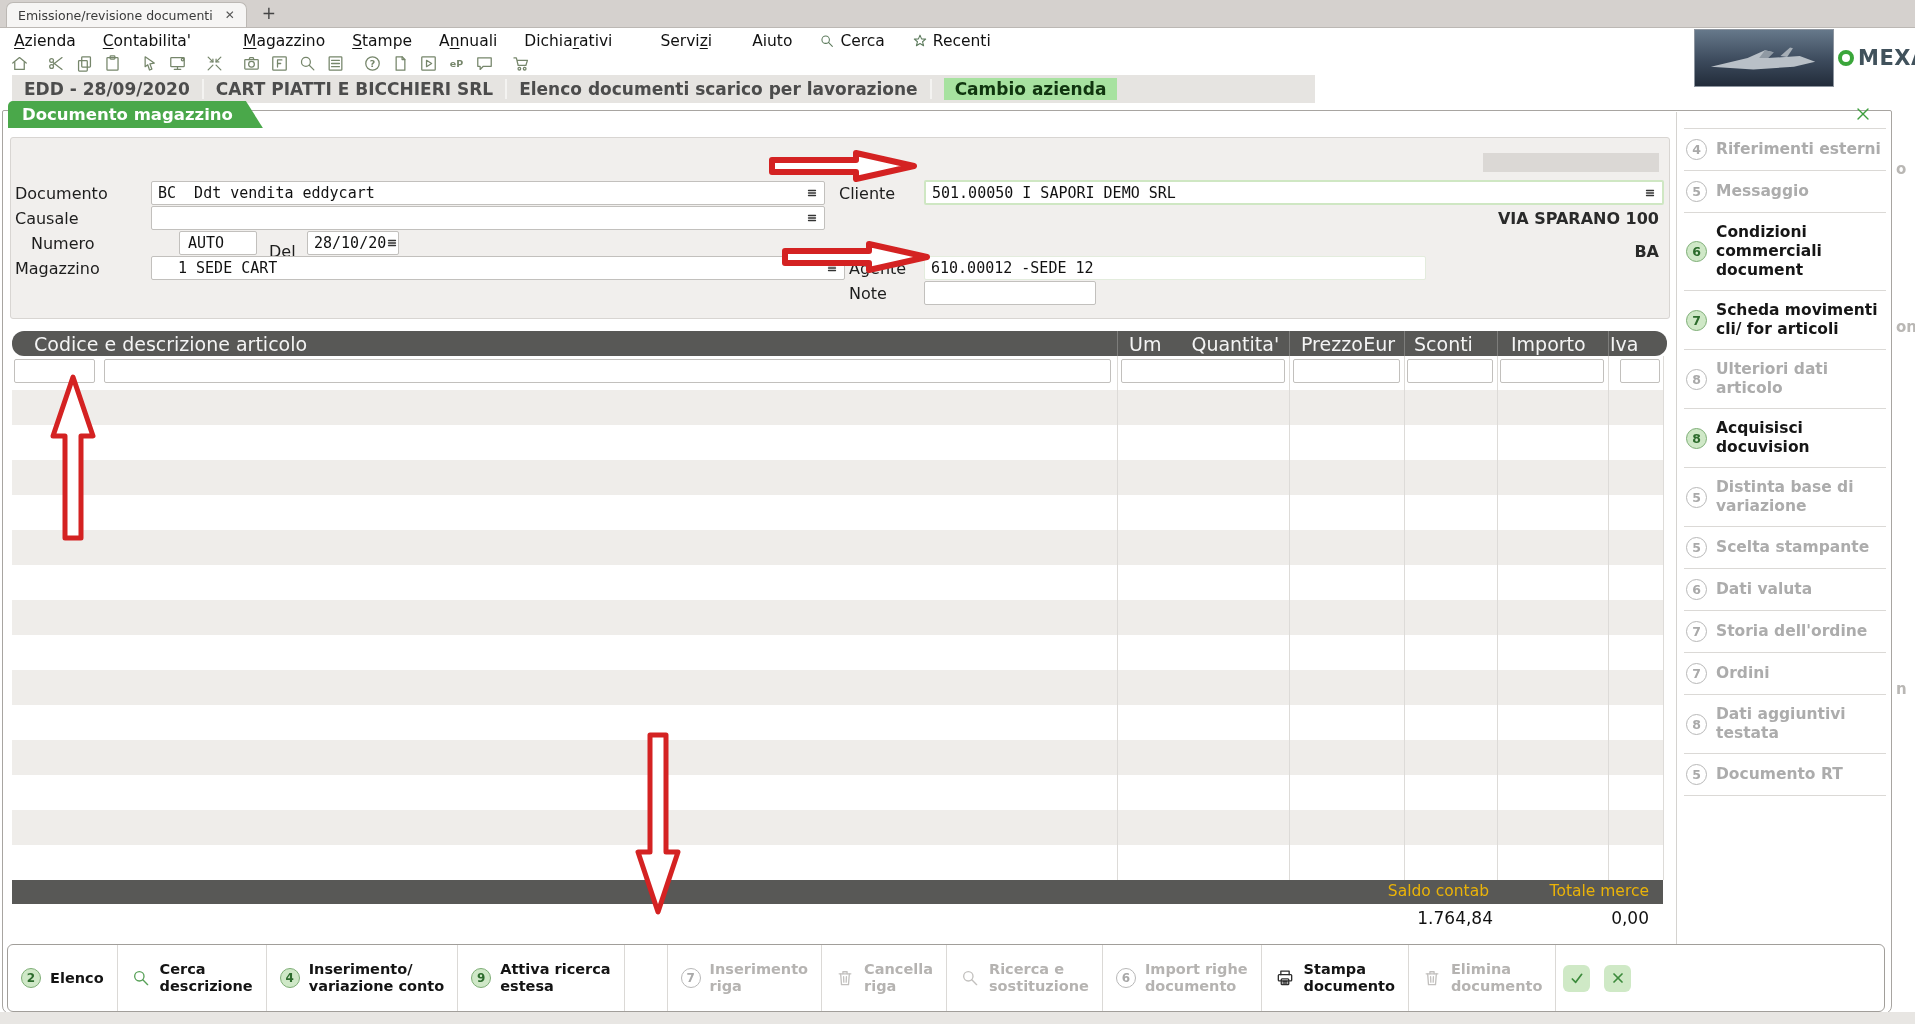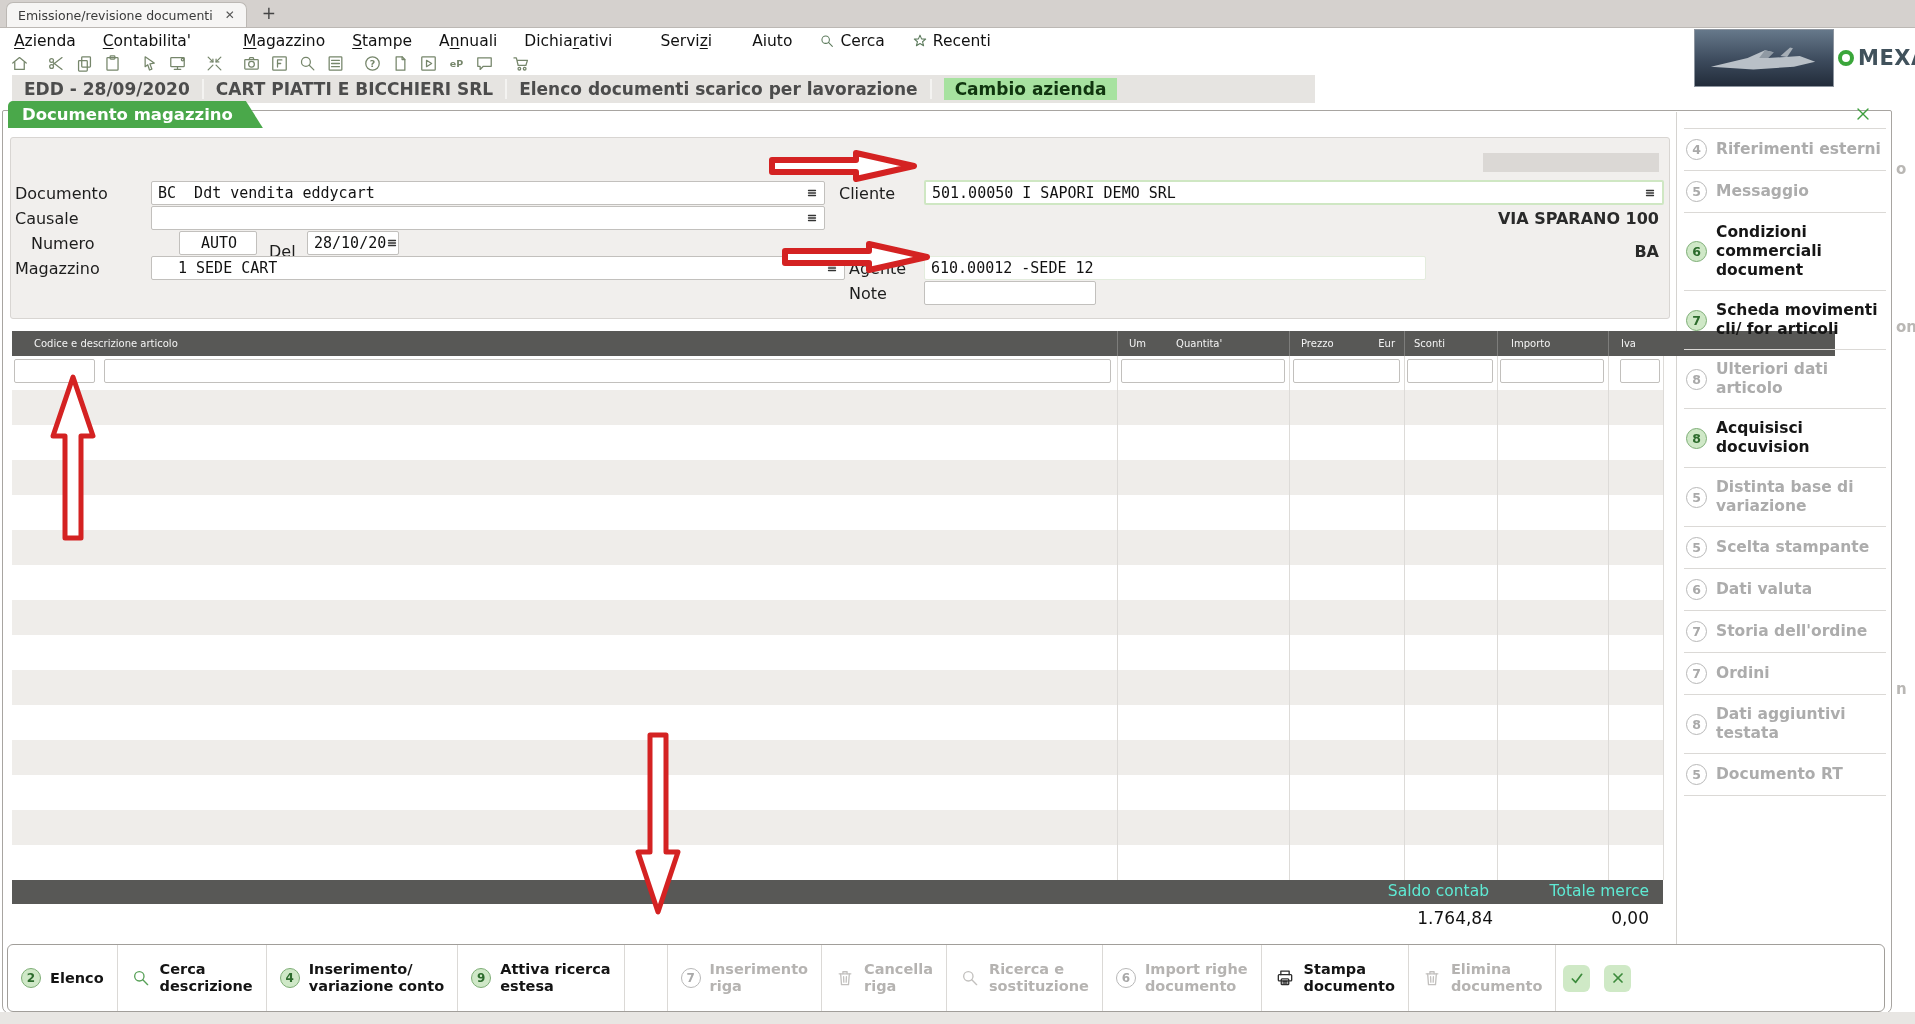--- a/index.html
+++ b/index.html
@@ -72,38 +72,38 @@
           font-family:"DejaVu Sans Mono","Liberation Mono",monospace;font-size:15px;color:#111;
           display:flex;align-items:center;padding:0 6px;white-space:pre;overflow:hidden;}
   .ffield.green{border:2px solid #cfe7c3;height:21px;gap:16px;}
   .ffield.flat{border-color:#e3ecdd;}
   .fmenu{margin-left:auto;color:#333;display:inline-flex;width:12px;height:12px;flex:0 0 auto;}
   .fmenu svg{width:100%;height:100%;stroke-width:2.6;}
   .fstatic{position:absolute;font-size:16px;font-weight:600;color:#2a2a2a;white-space:nowrap;}
   .grybox{position:absolute;background:#dbd8d5;}
 
   
-  .thead{position:absolute;top:331px;left:12px;width:1823px;height:25px;background:#585856;
-         color:#f4f4f4;font-size:10px;display:flex;align-items:center;}
+  .thead{position:absolute;top:331px;left:12px;width:1655px;height:25px;background:#585856;
+         color:#f4f4f4;font-size:19px;display:flex;align-items:center;border-radius:12px;}
   .hcell{height:100%;display:flex;align-items:center;box-sizing:border-box;}
   .hcell+.hcell{border-left:1px solid #7d7d7b;}
   .hc1{width:1105px;padding-left:22px;}
   .hc2{width:172px;padding-left:11px;gap:30px;}
   .hc3{width:115px;padding:0 9px 0 11px;justify-content:space-between;}
   .hc4{width:93px;padding-left:9px;}
   .hc5{width:111px;padding-left:13px;}
-  .hc6{width:55px;padding-left:12px;}
+  .hc6{width:55px;padding-left:1px;}
   .ibox{position:absolute;top:359px;height:24px;background:#fff;border:1px solid #c2c0bd;
         border-radius:2px;box-sizing:border-box;}
   .tbody{position:absolute;top:390px;left:12px;width:1651px;height:490px;}
   .trow{height:35px;}
   .trow.odd{background:#efedea;}
   .vline{position:absolute;top:356px;height:524px;width:1px;background:#dddbd8;}
   .tfoot{position:absolute;top:880px;left:12px;width:1651px;height:24px;background:#585856;
-         color:#5eead4;font-size:15.5px;}
+         color:#eab308;font-size:15.5px;}
   .tfoot span{position:absolute;top:2px;}
   .tvalues{position:absolute;top:906px;left:12px;width:1651px;height:26px;font-size:17px;color:#111;}
   .tvalues span{position:absolute;top:2px;font-weight:500;}
 
   
   .sidebar{position:absolute;top:128px;left:1684px;width:202px;border-top:1px solid #dbd9d6;}
   .sitem{display:flex;gap:9px;align-items:center;padding:10px 0 10px 2px;border-bottom:1px solid #dbd9d6;
          font-size:15.5px;line-height:19px;color:#161616;font-weight:bold;}
   .sitem.off{color:#acacac;}
   .numcirc{flex:0 0 auto;width:21px;height:21px;border-radius:50%;border:1.5px solid #7eae76;
@@ -368,21 +368,21 @@
       <span></span>
       <span class="fmenu"><svg viewBox="0 0 24 24" fill="none" stroke="currentColor" stroke-width="1.6" stroke-linecap="round" stroke-linejoin="round">
             <line x1="5" y1="7" x2="19" y2="7"></line>
             <line x1="5" y1="12" x2="19" y2="12"></line>
             <line x1="5" y1="17" x2="19" y2="17"></line>
           </svg></span>
     </div>
     <span class="fstatic" style="right:10px;top:71px;">VIA SPARANO 100</span>
 
     <span class="flabel" style="left:20px;top:96px;">Numero</span>
-    <div class="ffield" style="left:168px;top:93px;width:62px;justify-content:center;padding-left:8px;">
+    <div class="ffield" style="left:168px;top:93px;width:62px;padding-left:8px;">
       <span>AUTO</span>
     </div>
     <span class="flabel" style="left:258px;top:104px;">Del</span>
     <div class="ffield" style="left:296px;top:93px;width:78px;">
       <span>28/10/20</span>
       <span class="fmenu"><svg viewBox="0 0 24 24" fill="none" stroke="currentColor" stroke-width="1.6" stroke-linecap="round" stroke-linejoin="round">
             <line x1="5" y1="7" x2="19" y2="7"></line>
             <line x1="5" y1="12" x2="19" y2="12"></line>
             <line x1="5" y1="17" x2="19" y2="17"></line>
           </svg></span>

